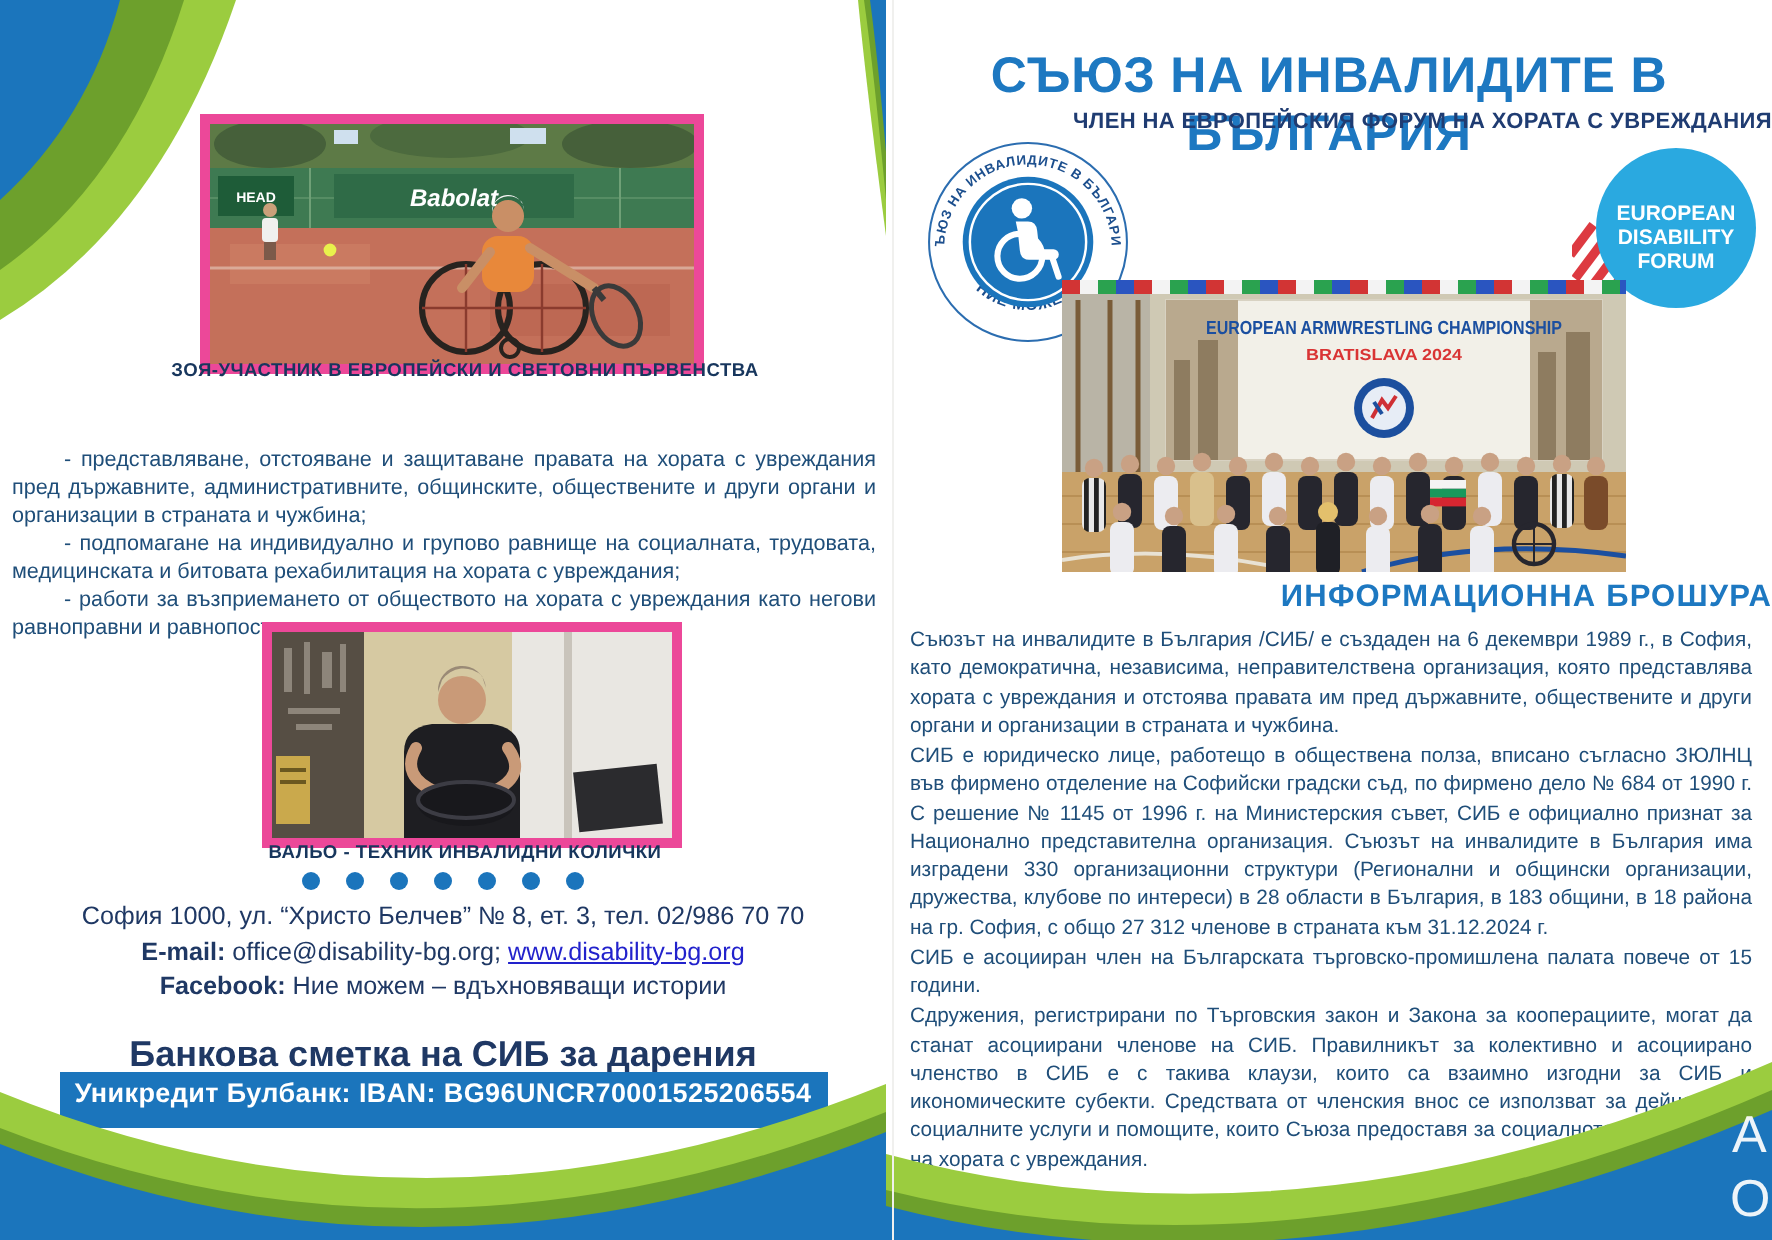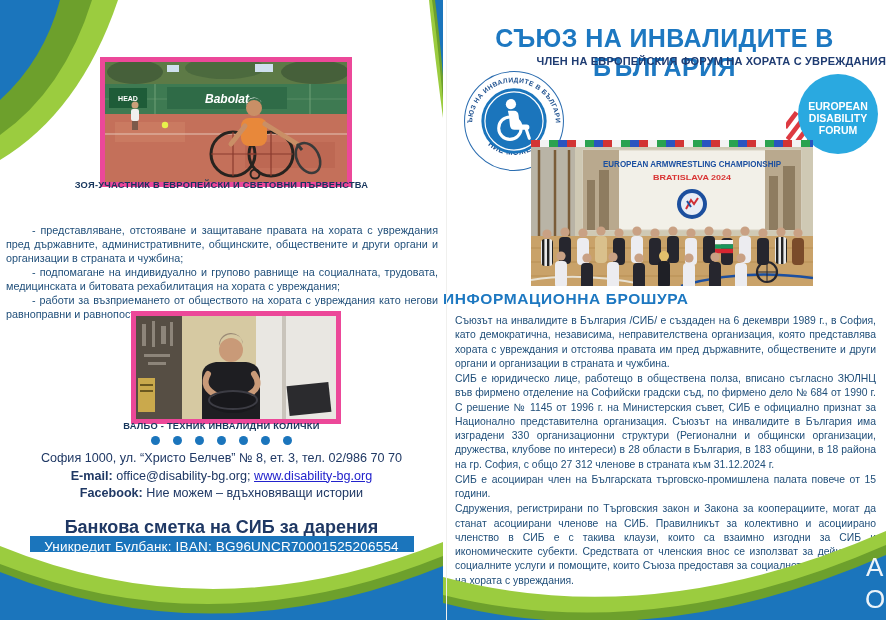--- a/index.html
+++ b/index.html
@@ -6,44 +6,44 @@
   #canvas{position:relative;width:886px;height:620px;background:#fff;overflow:hidden;
           font-family:"Liberation Sans",sans-serif;}
   .page{position:absolute;top:0;width:443px;height:620px;}
   #page-left{left:0;}
   #page-right{left:443px;}
   .fold{position:absolute;left:446px;top:0;width:1px;height:620px;background:#f0f0ee;}
 
   
   .photo-frame{position:absolute;border:5px solid #ec4899;background:#fff;line-height:0;}
   .caption{position:absolute;left:0;width:100%;text-align:center;font-size:9.3px;font-weight:bold;
-           color:#17365d;letter-spacing:.25px;}
+           color:#17365d;letter-spacing:.25px;padding-left:11px;}
   .lp-heading{position:absolute;left:0;top:197px;width:100%;text-align:center;font-size:17px;
               font-weight:bold;color:#1d78c1;}
   .bullets{position:absolute;left:6px;top:223px;width:432px;font-size:10.8px;line-height:1.3;
            color:#1f4e79;text-align:justify;}
   .bullets p{margin:0;text-indent:26px;}
   .dots{position:absolute;left:0;top:436px;width:100%;display:flex;justify-content:center;gap:13px;}
   .dots span{width:9px;height:9px;border-radius:50%;background:#1b75bc;display:block;}
   .contact{position:absolute;left:0;top:450px;width:100%;text-align:center;color:#1f3864;
            font-size:12.6px;line-height:17.5px;}
   .contact b{font-weight:bold;}
   .contact a{color:#2222cc;}
   .bank-head{position:absolute;left:0;top:517px;width:100%;text-align:center;font-size:18px;
              font-weight:bold;color:#1f3864;}
-  .iban-bar{position:absolute;left:50%;transform:translateX(-50%);top:536px;width:384px;height:16px;
-            background:#1b75bc;color:#fff;font-size:13.5px;font-weight:normal;text-align:center;
+  .iban-bar{position:absolute;left:50%;transform:translateX(-50%);top:536px;width:384px;height:28px;
+            background:#1b75bc;color:#fff;font-size:13.5px;font-weight:bold;text-align:center;
             line-height:22px;letter-spacing:.2px;}
 
   
   .rp-title{position:absolute;left:0;top:24px;width:100%;text-align:center;font-size:25px;
             font-weight:bold;color:#1d78c1;letter-spacing:.4px;}
   .rp-subtitle{position:absolute;left:0;top:55px;width:100%;text-align:right;font-size:11px;
                font-weight:bold;color:#1f3c72;letter-spacing:.2px;}
-  .rp-broch{position:absolute;left:0;top:290px;width:100%;text-align:left;font-size:15.5px;
+  .rp-broch{position:absolute;left:0;top:290px;width:100%;text-align:right;font-size:15.5px;
             font-weight:bold;color:#1d78c1;letter-spacing:.6px;}
   .rp-body{position:absolute;left:12px;top:314px;width:421px;font-size:10.4px;line-height:1.37;
            color:#1f4e79;text-align:justify;}
   .rp-body p{margin:0 0 1px 0;}
   .corner-letter{position:absolute;color:#fff;font-size:26px;opacity:.92;}
   svg{display:block;}
   .deco{position:absolute;pointer-events:none;}
 </style>
 </head>
 <body>

